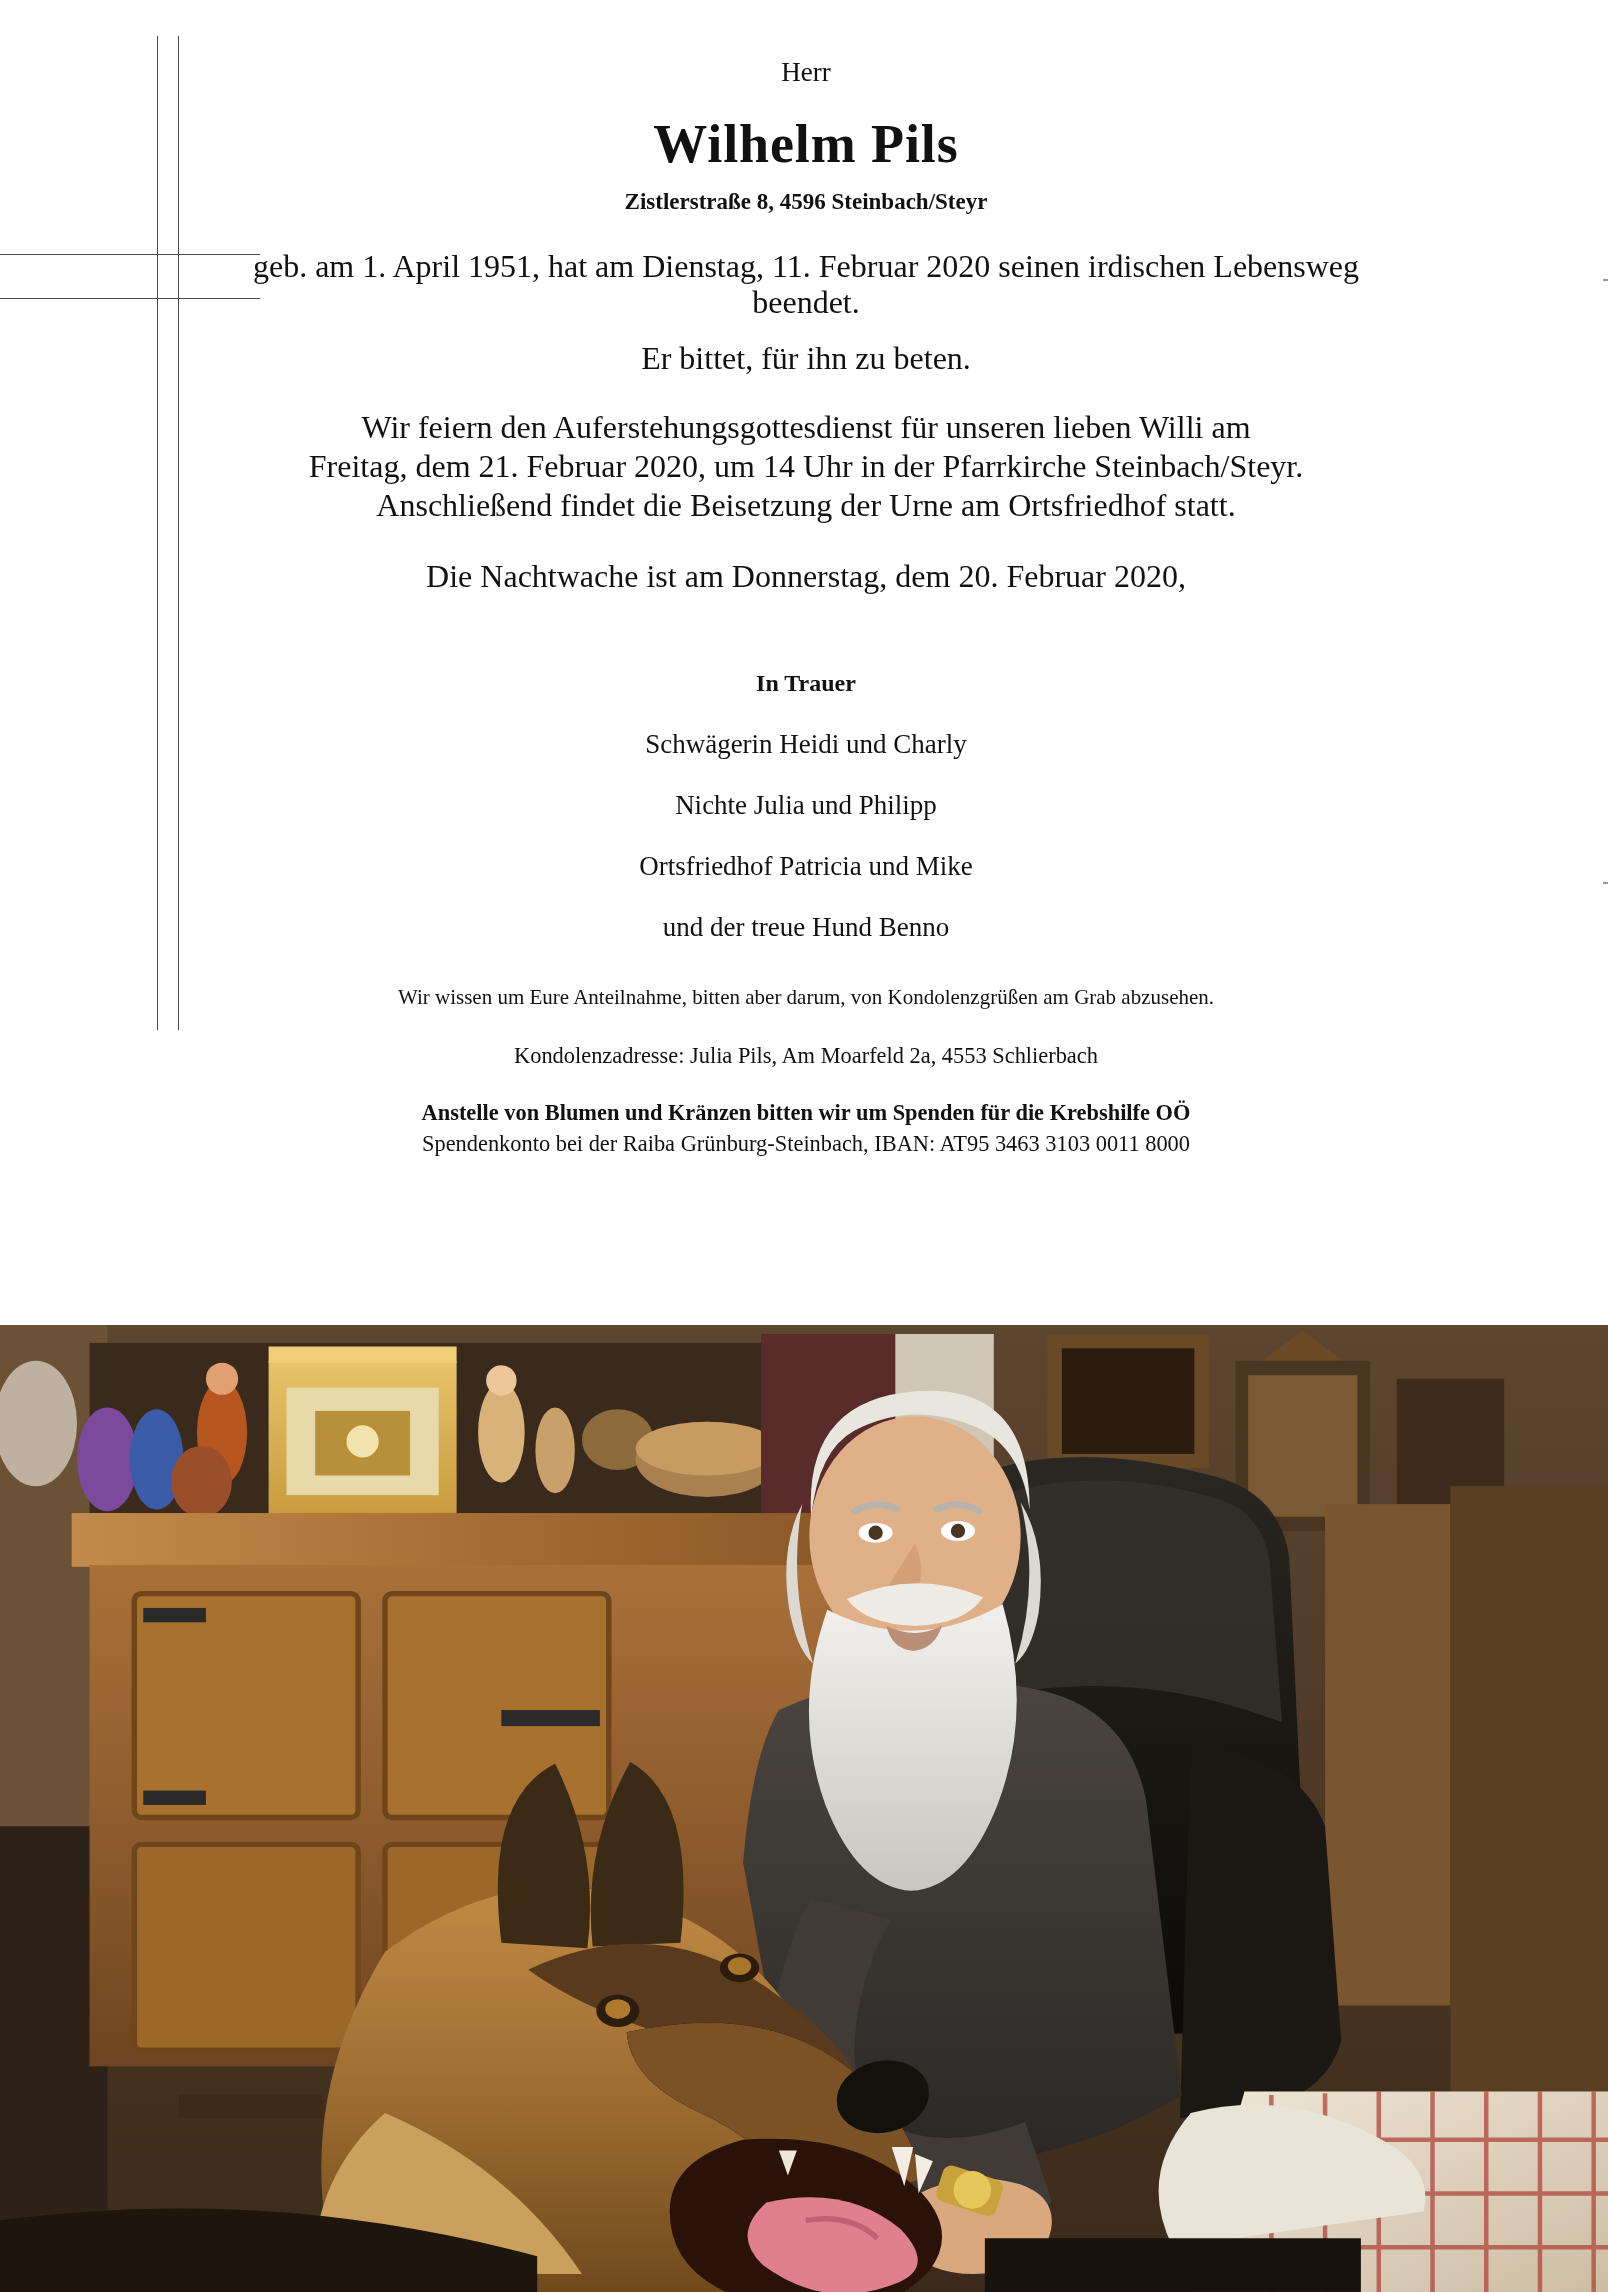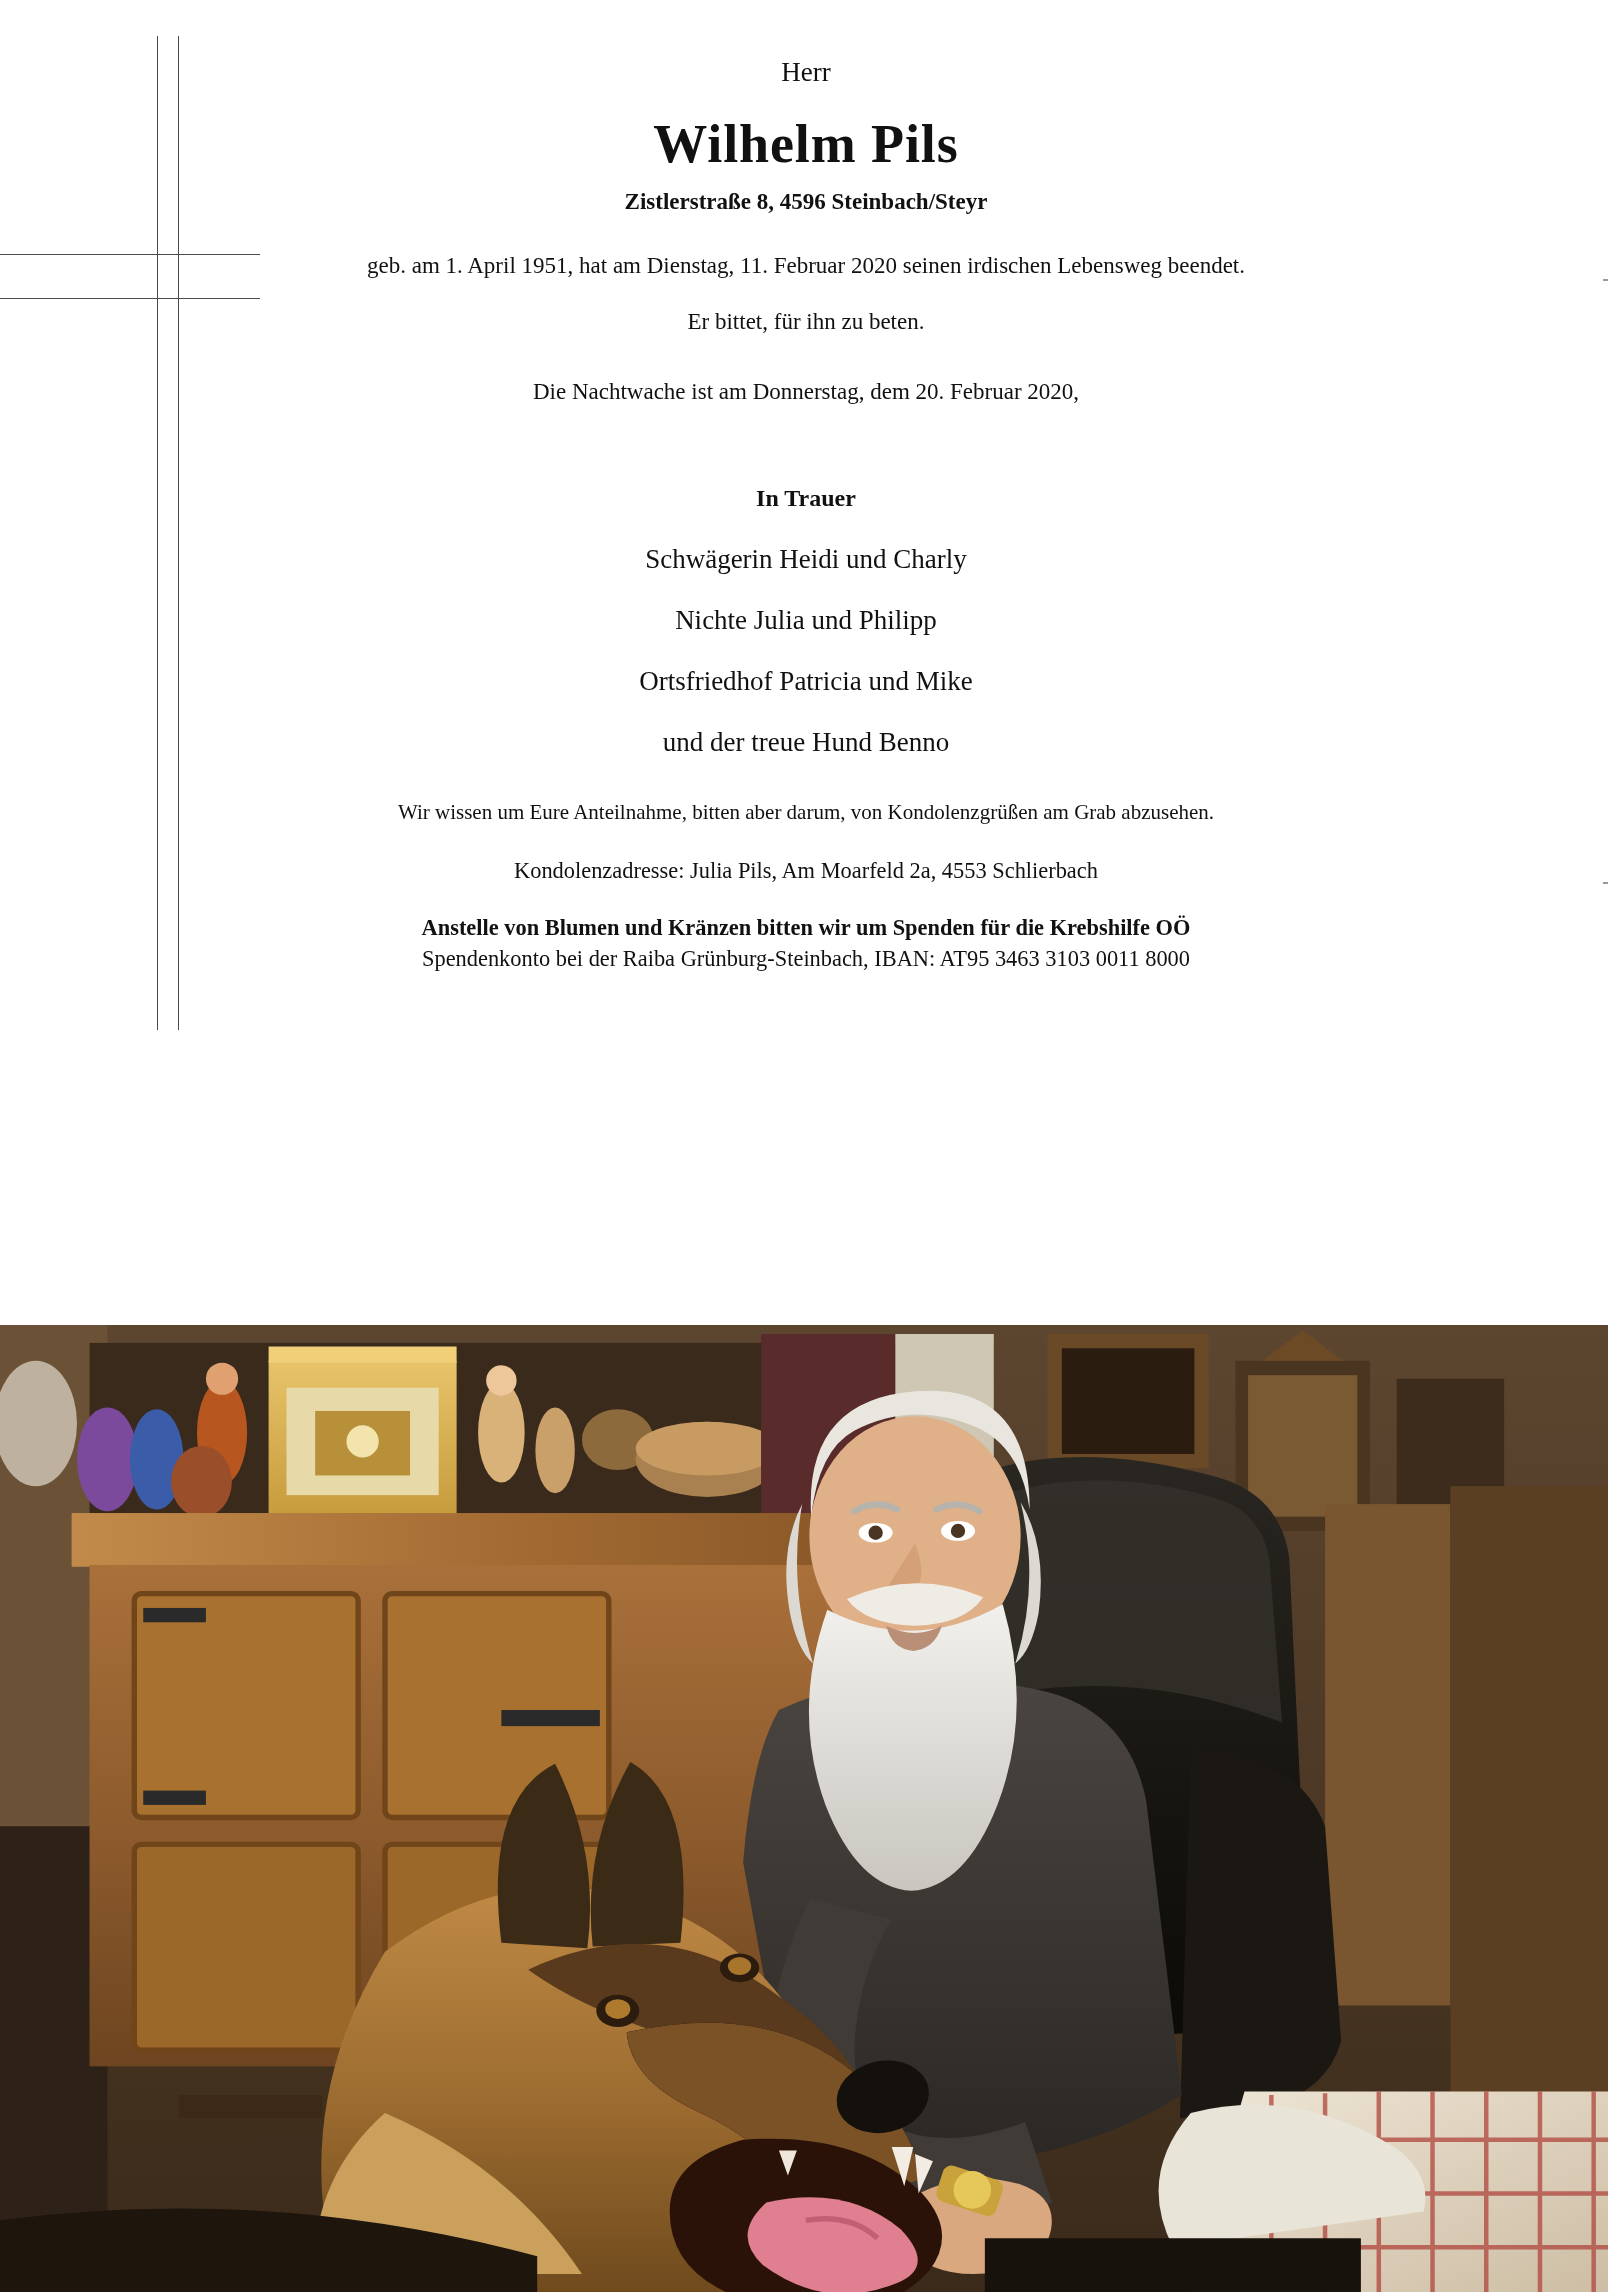--- a/index.html
+++ b/index.html
@@ -85,21 +85,21 @@
     margin-top: 27px;
     line-height: 59px;
   }
   .address {
     font-size: 23px;
     font-weight: bold;
     margin-top: 12.5px;
     line-height: 29px;
   }
   .para {
-    font-size: 23px;
+    font-size: 32px;
     line-height: 36px;
     margin-top: 32px;
   }
   .para.tight {
     margin-top: 20px;
   }
   .para.block {
     line-height: 39px;
   }
   .mourning-title {
@@ -176,20 +176,25 @@
     <div class="salutation">Herr</div>
 
     <div class="name">Wilhelm Pils</div>
 
     <div class="address">Zistlerstraße 8, 4596 Steinbach/Steyr</div>
 
     <div class="para">geb. am 1. April 1951, hat am Dienstag, 11. Februar 2020 seinen irdischen Lebensweg beendet.</div>
 
     <div class="para tight">Er bittet, für ihn zu beten.</div>
 
+    <div class="para block">
+      <div>Wir feiern den Auferstehungsgottesdienst für unseren lieben Willi am</div>
+      <div>Freitag, dem 21. Februar 2020, um 14 Uhr in der Pfarrkirche Steinbach/Steyr.</div>
+      <div>Anschließend findet die Beisetzung der Urne am Ortsfriedhof statt.</div>
+    </div>
 
     <div class="para block">
       <div>Die Nachtwache ist am Donnerstag, dem 20. Februar 2020,</div>
     </div>
 
     <div class="mourning-title">In Trauer</div>
 
     <div class="mourner">Schwägerin Heidi und Charly</div>
     <div class="mourner">Nichte Julia und Philipp</div>
     <div class="mourner">Ortsfriedhof Patricia und Mike</div>

